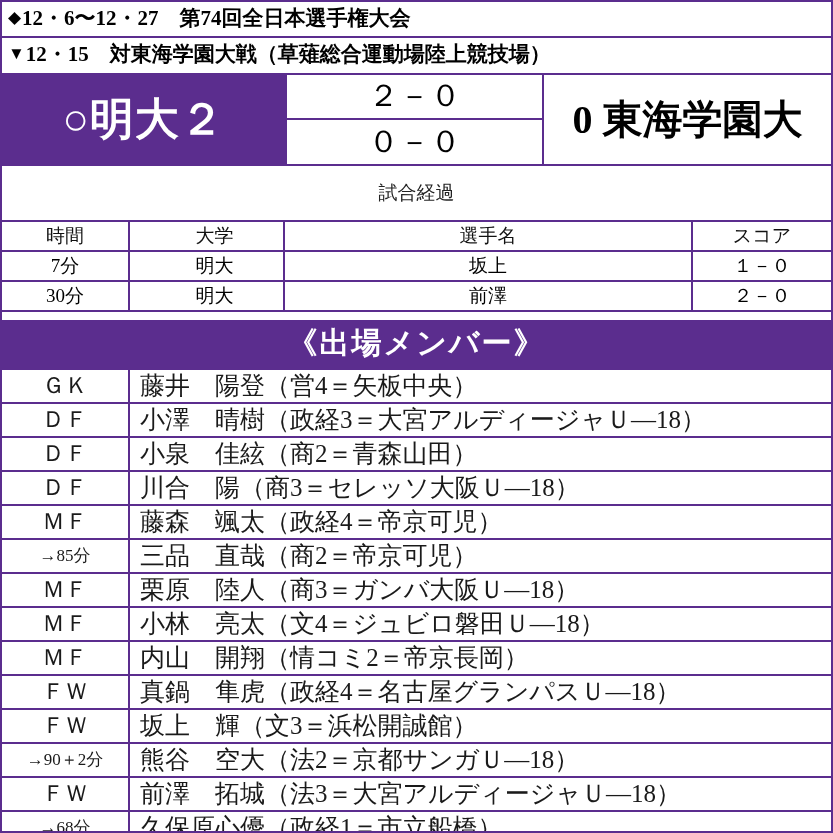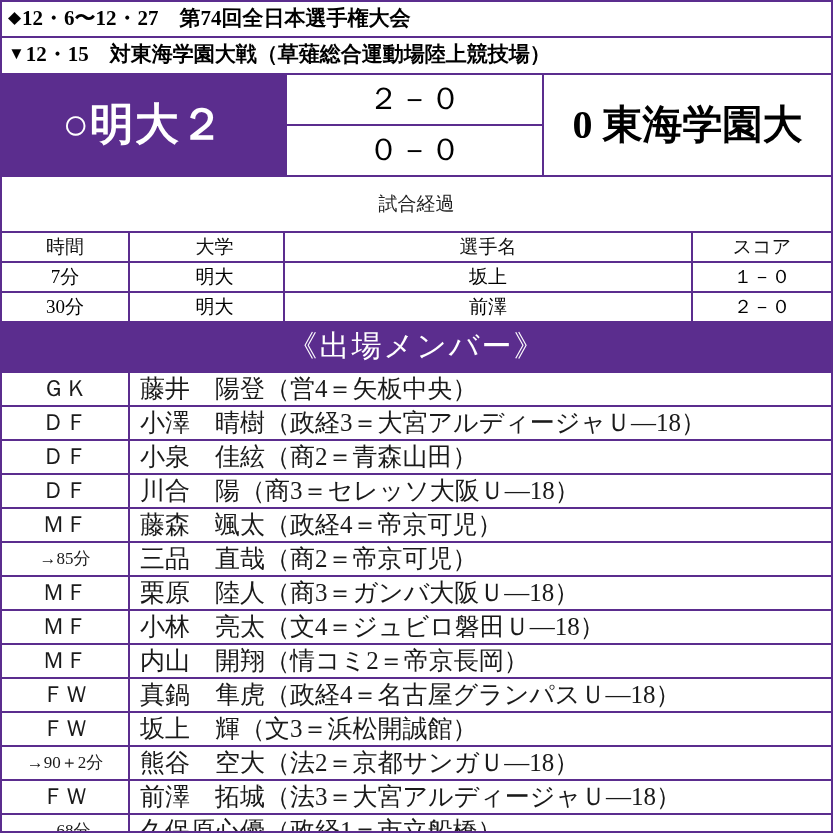--- a/index.html
+++ b/index.html
@@ -26,21 +26,21 @@
     line-height: 1.35;
     white-space: nowrap;
     display: flex;
     align-items: center;
   }
   .marker { font-size: 17px; margin-right: 1px; }
   
   .scoreband {
     display: flex;
     width: 100%;
-    height: 102px;
+    height: 91px;
     border-bottom: 2px solid #5b2d8e;
   }
   .team-home {
     width: 283px;
     background: #5b2d8e;
     color: #ffffff;
     display: flex;
     align-items: center;
     justify-content: center;
     font-size: 44px;
@@ -106,23 +106,24 @@
   .prow.body .pcell { font-weight: normal; }
   
   .banner {
     height: 50px;
     background: #5b2d8e;
     color: #ffffff;
     display: flex;
     align-items: center;
     justify-content: center;
     font-size: 30px;
-    font-weight: normal;
+    font-weight: bold;
     letter-spacing: 2px;
     border-bottom: 2px solid #5b2d8e;
+    margin-top: 8px;
   }
   
   .mrow {
     display: flex;
     width: 100%;
     height: 34px;
     border-bottom: 2px solid #5b2d8e;
   }
   .mpos {
     width: 128px;

